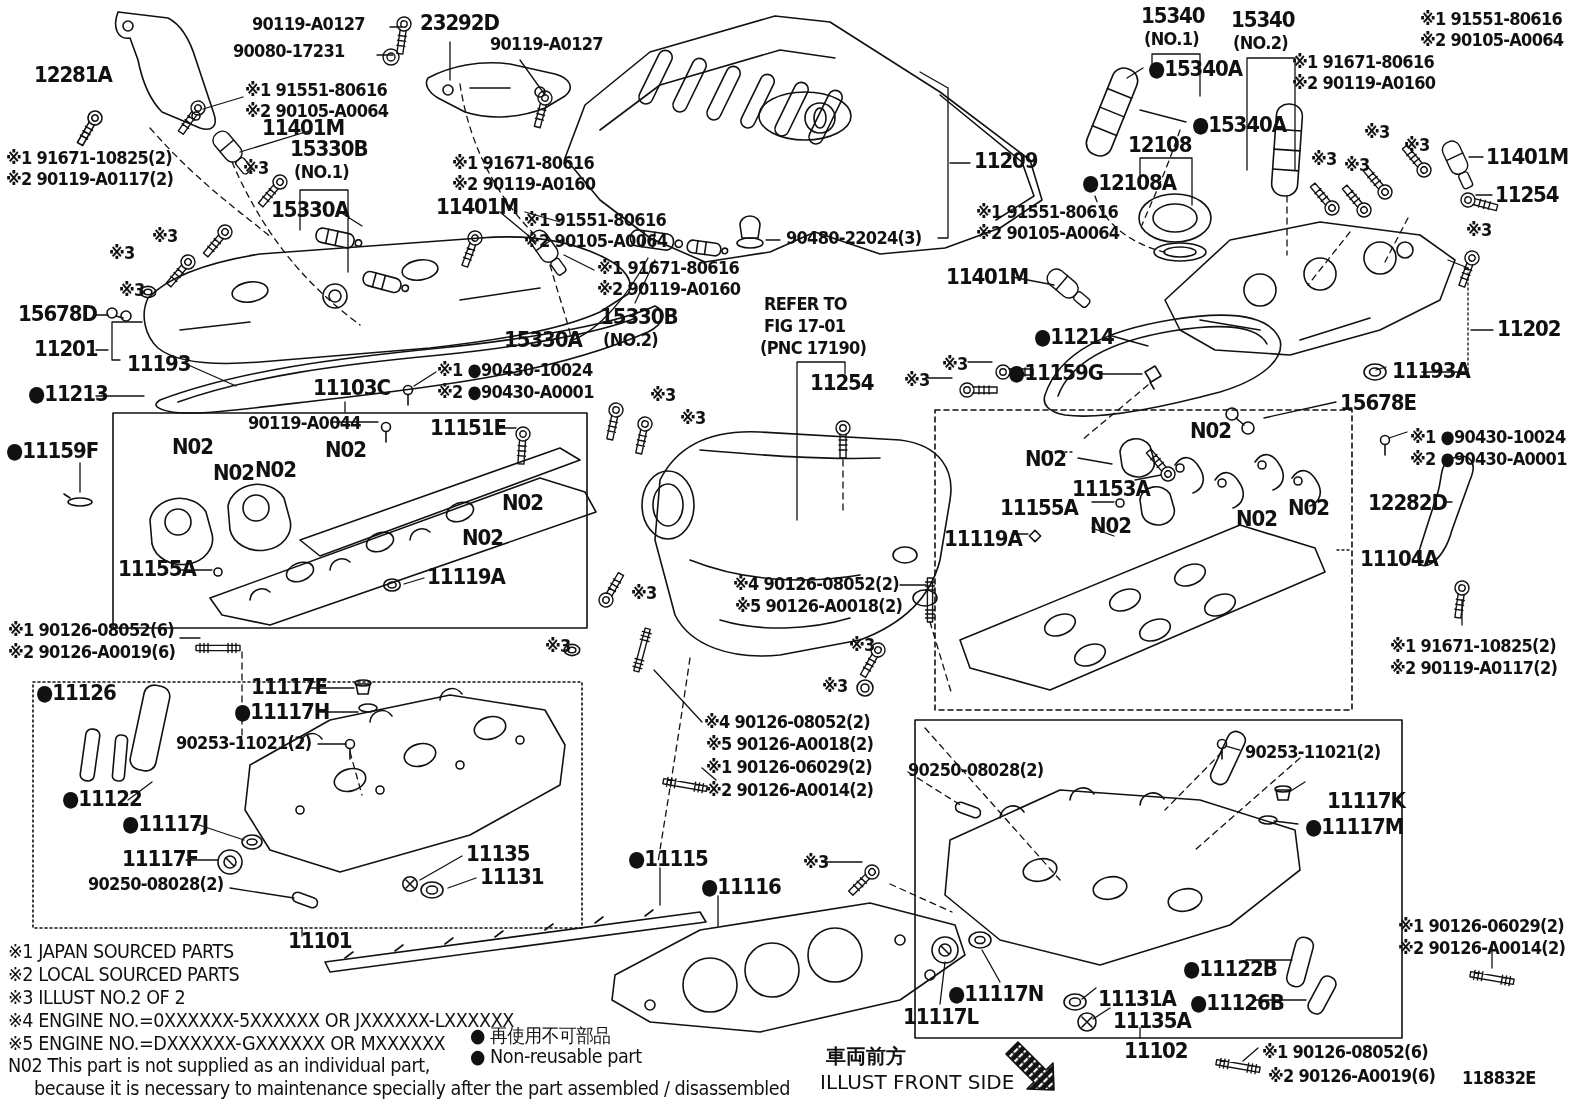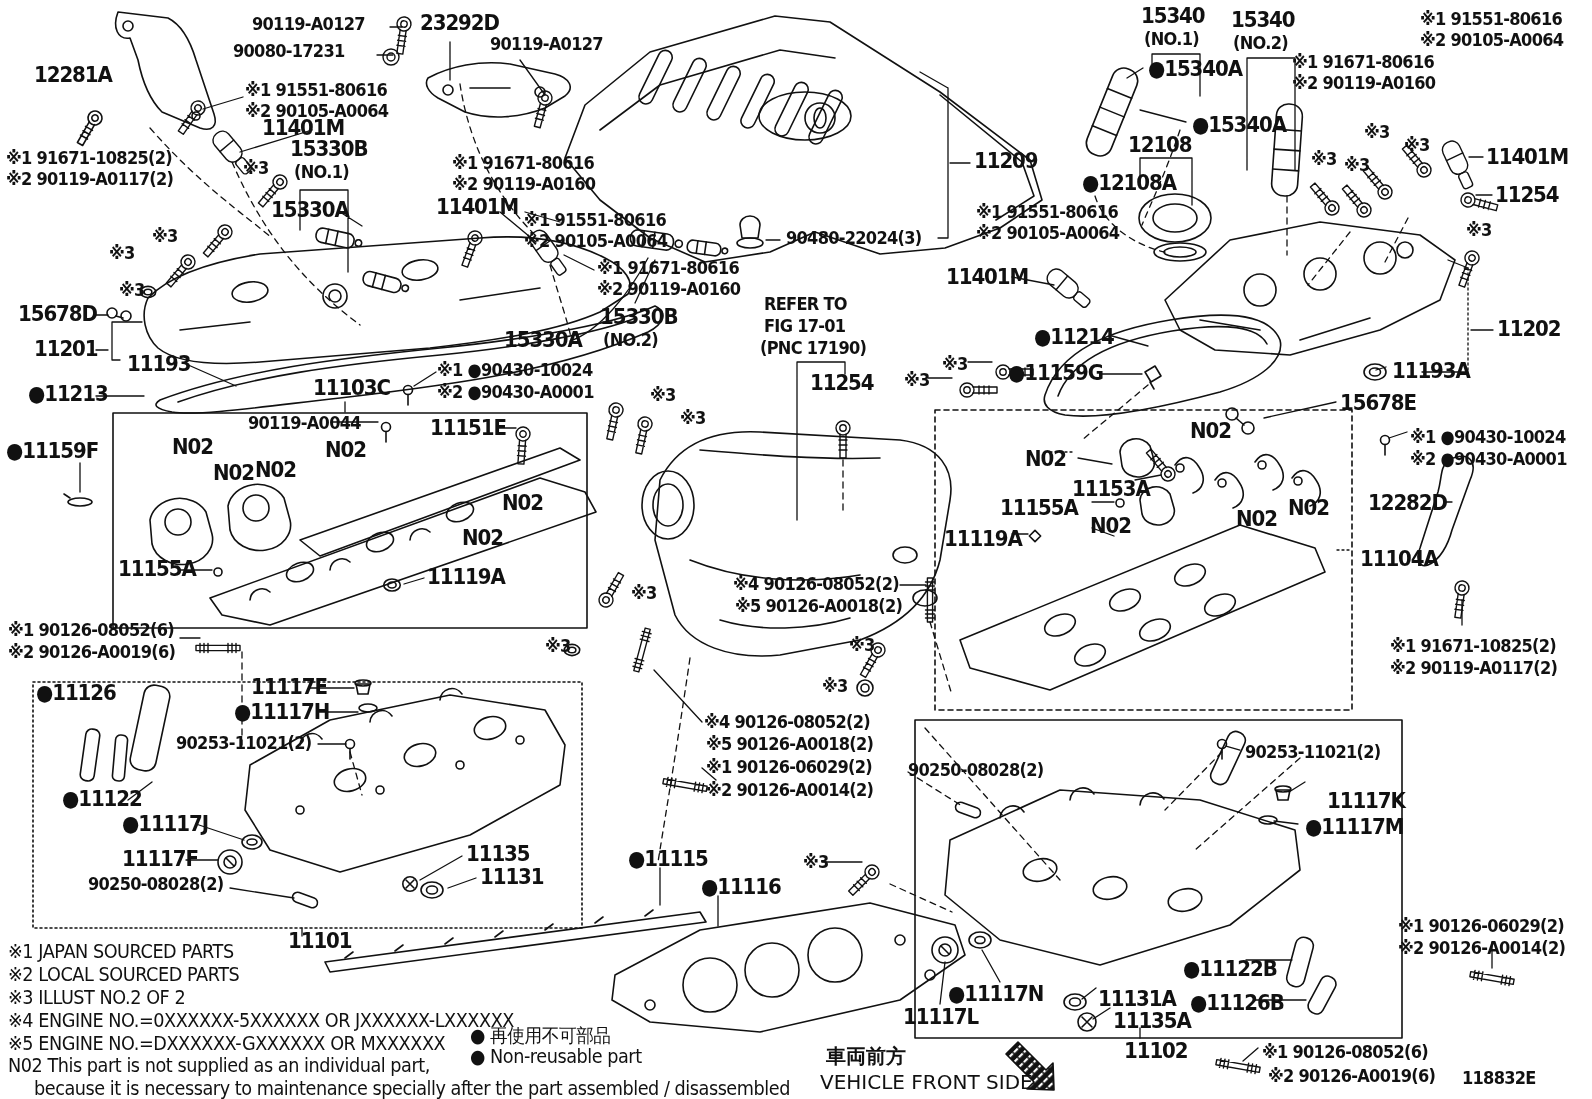--- a/index.html
+++ b/index.html
@@ -499,16 +499,16 @@
       <div class="lb legend" style="left: 8px; top: 942px;">※1 JAPAN SOURCED PARTS</div>
       <div class="lb legend" style="left: 8px; top: 965px;">※2 LOCAL SOURCED PARTS</div>
       <div class="lb legend" style="left: 8px; top: 988px;">※3 ILLUST NO.2 OF 2</div>
       <div class="lb legend" style="left: 8px; top: 1011px;">※4 ENGINE NO.=0XXXXXX-5XXXXXX OR JXXXXXX-LXXXXXX</div>
       <div class="lb legend" style="left: 8px; top: 1034px;">※5 ENGINE NO.=DXXXXXX-GXXXXXX OR MXXXXXX</div>
       <div class="lb legend" style="left: 8px; top: 1056px;">N02 This part is not supplied as an individual part,</div>
       <div class="lb legend" style="left: 34px; top: 1079px;">because it is necessary to maintenance specially after the part assembled / disassembled</div>
       <div class="lb legend" style="left: 470px; top: 1026px;">● 再使用不可部品</div>
       <div class="lb legend" style="left: 470px; top: 1047px;">● Non-reusable part</div>
       <div class="lb cjk" style="left: 826px; top: 1046px;">車両前方</div>
-      <div class="lb front" style="left: 820px; top: 1072px;">VEHICLE FRONT SIDE</div>
+      <div class="lb front" style="left: 820px; top: 1072px;">ILLUST FRONT SIDE</div>
       <div class="lb md" style="left: 1462px; top: 1068px;">118832E</div>
     </div>
 </div>
 
 </body></html>

